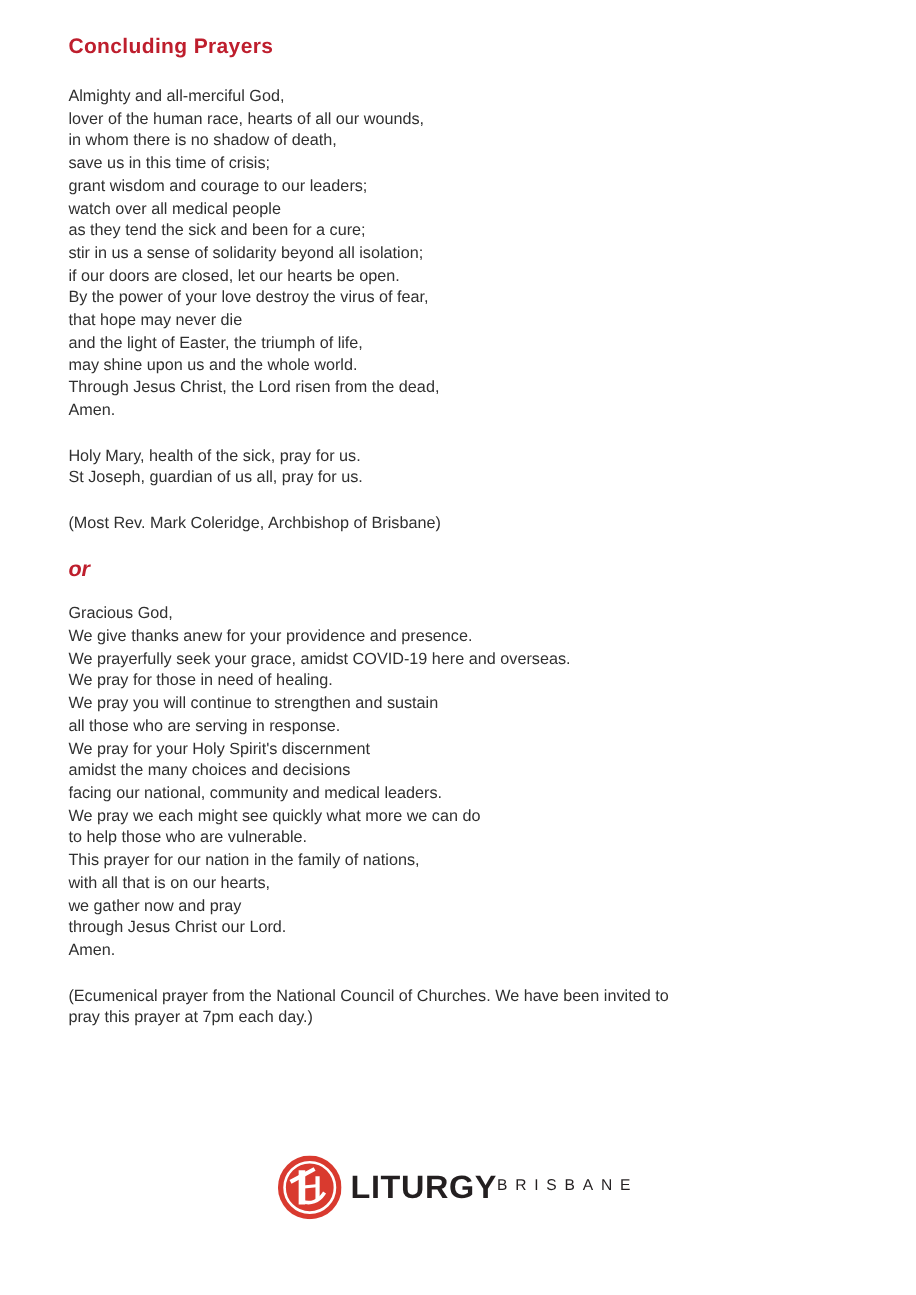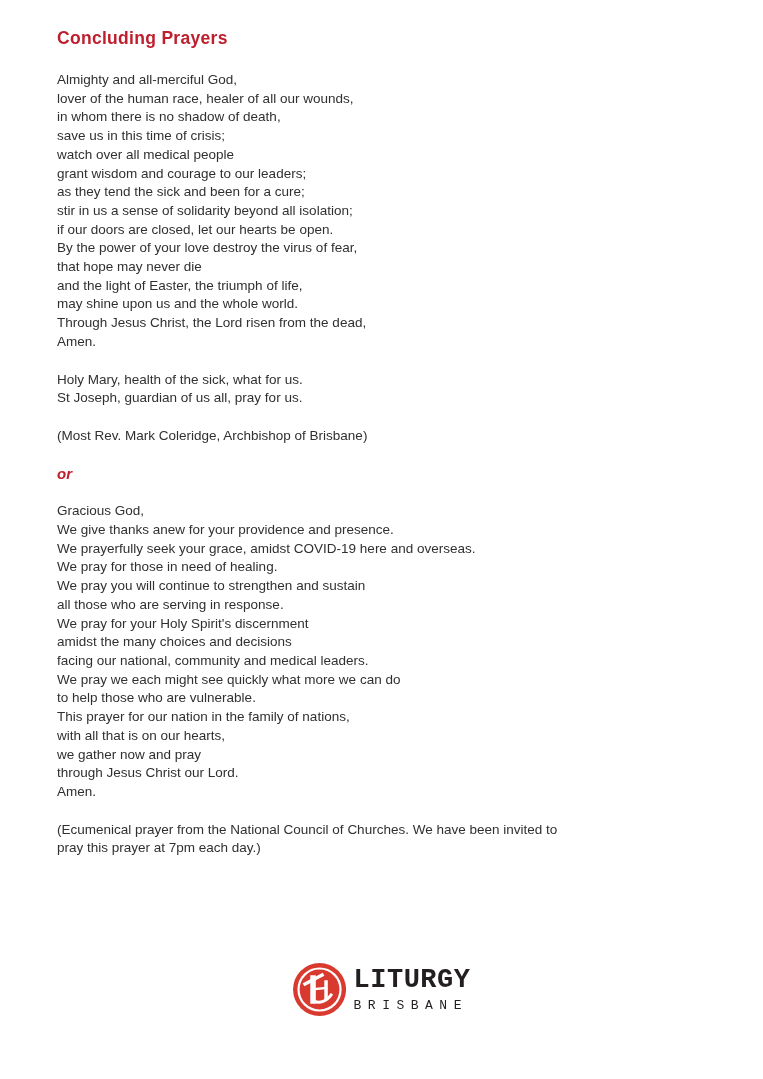--- a/index.html
+++ b/index.html
@@ -29,34 +29,34 @@
     font-size: 13.5px;
     line-height: 18.7px;
     white-space: nowrap;
   }
   .stanza { margin: 0 0 19px 0; }
   .attr { }
   .divider {
     color: #be1e2d;
     font-style: italic;
     font-weight: bold;
-    font-size: 15px;
+    font-size: 18px;
     line-height: 18.7px;
   }
   .indented { }
   .logo {
     position: absolute;
     top: 963px;
     left: 50%;
     transform: translateX(-50%);
     display: flex;
     align-items: center;
     gap: 8px;
   }
-  .logo-text { display: flex; flex-direction: column; font-family: Liberation Mono, monospace; }
+  .logo-text { display: flex; flex-direction: row; }
   .logo-title {
     font-size: 27px;
     font-weight: bold;
     letter-spacing: 0.5px;
     line-height: 1;
     color: #231f20;
   }
   .logo-subtitle {
     font-size: 13px;
     font-weight: 400;
@@ -68,38 +68,38 @@
 </head>
 <body>
 
 <div class="page">
   <div class="content">
 
     <h1 class="heading">Concluding Prayers</h1>
 
     <div class="stanza">
       <div class="line">Almighty and all-merciful God,</div>
-      <div class="line">lover of the human race, healer of all our wounds,</div>
+      <div class="line">lover of the human race, hearts of all our wounds,</div>
       <div class="line">in whom there is no shadow of death,</div>
       <div class="line">save us in this time of crisis;</div>
+      <div class="line">grant wisdom and courage to our leaders;</div>
       <div class="line">watch over all medical people</div>
-      <div class="line">grant wisdom and courage to our leaders;</div>
       <div class="line">as they tend the sick and been for a cure;</div>
       <div class="line">stir in us a sense of solidarity beyond all isolation;</div>
       <div class="line">if our doors are closed, let our hearts be open.</div>
       <div class="line">By the power of your love destroy the virus of fear,</div>
       <div class="line">that hope may never die</div>
       <div class="line">and the light of Easter, the triumph of life,</div>
       <div class="line">may shine upon us and the whole world.</div>
       <div class="line">Through Jesus Christ, the Lord risen from the dead,</div>
       <div class="line">Amen.</div>
     </div>
 
     <div class="stanza">
-      <div class="line">Holy Mary, health of the sick, what for us.</div>
+      <div class="line">Holy Mary, health of the sick, pray for us.</div>
       <div class="line">St Joseph, guardian of us all, pray for us.</div>
     </div>
 
     <div class="stanza attr">
       <div class="line">(Most Rev. Mark Coleridge, Archbishop of Brisbane)</div>
     </div>
 
     <div class="stanza divider">or</div>
 
     <div class="stanza">

